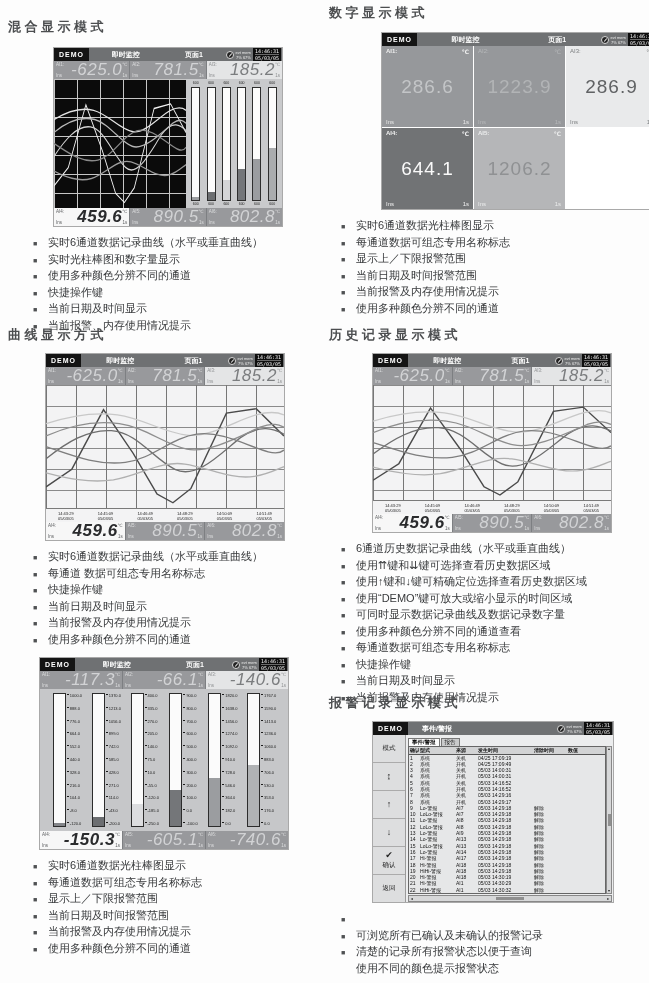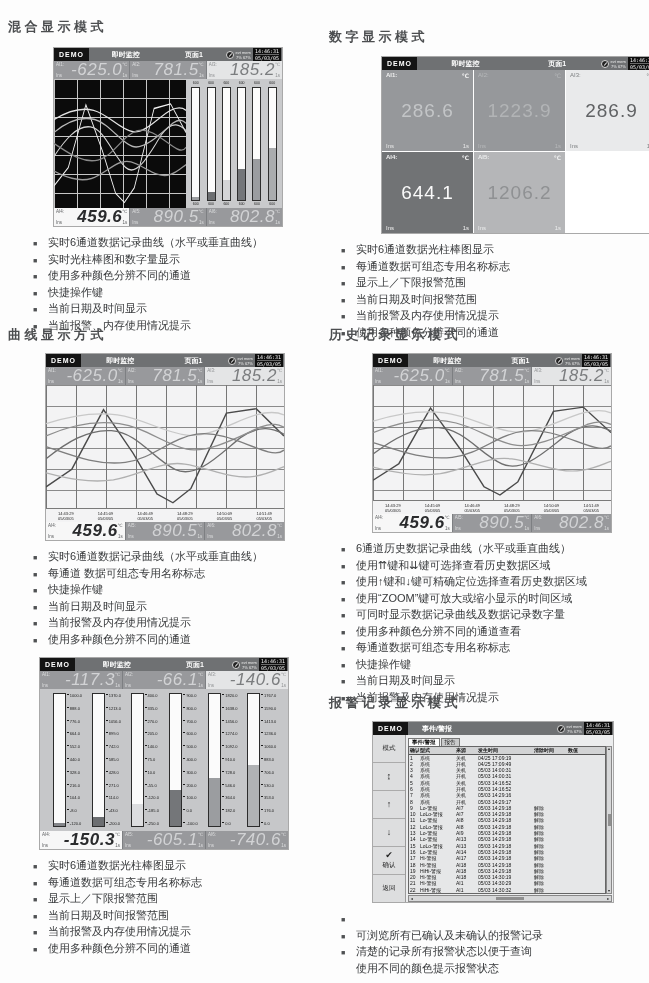--- a/index.html
+++ b/index.html
@@ -296,21 +296,21 @@
         <span class="btxt">当前日期及时间显示</span>
       </div>
 
       <div class="bullet">
         <span class="mark">■</span>
         <span class="btxt">当前报警、内存使用情况提示</span>
       </div>
     </div>
 </div>
 
-<div class="section" style="left:329px; top:28px; width:318px;">
+<div class="section" style="left:329px; top:4px; width:318px;">
   <h2 class="sec-title">数字显示模式</h2>
   <div class="screen" style="margin:10px 0 0 52px; width:277px; height:178px;">
     <div class="scr-header">
       <span class="demo-box">DEMO</span>
       <span class="hdr-mid">
         <span>即时监控</span>
         <span>页面1</span>
       </span>
       <span class="hdr-right">
         <span class="dial-icon"></span>
@@ -748,21 +748,21 @@
         <span class="btxt">使用⇈键和⇊键可选择查看历史数据区域</span>
       </div>
 
       <div class="bullet">
         <span class="mark">■</span>
         <span class="btxt">使用↑键和↓键可精确定位选择查看历史数据区域</span>
       </div>
 
       <div class="bullet">
         <span class="mark">■</span>
-        <span class="btxt">使用“ZOOM”键可放大或缩小显示的时间区域</span>
+        <span class="btxt">使用“DEMO”键可放大或缩小显示的时间区域</span>
       </div>
 
       <div class="bullet">
         <span class="mark">■</span>
         <span class="btxt">可同时显示数据记录曲线及数据记录数字量</span>
       </div>
 
       <div class="bullet">
         <span class="mark">■</span>
         <span class="btxt">使用多种颜色分辨不同的通道查看</span>

